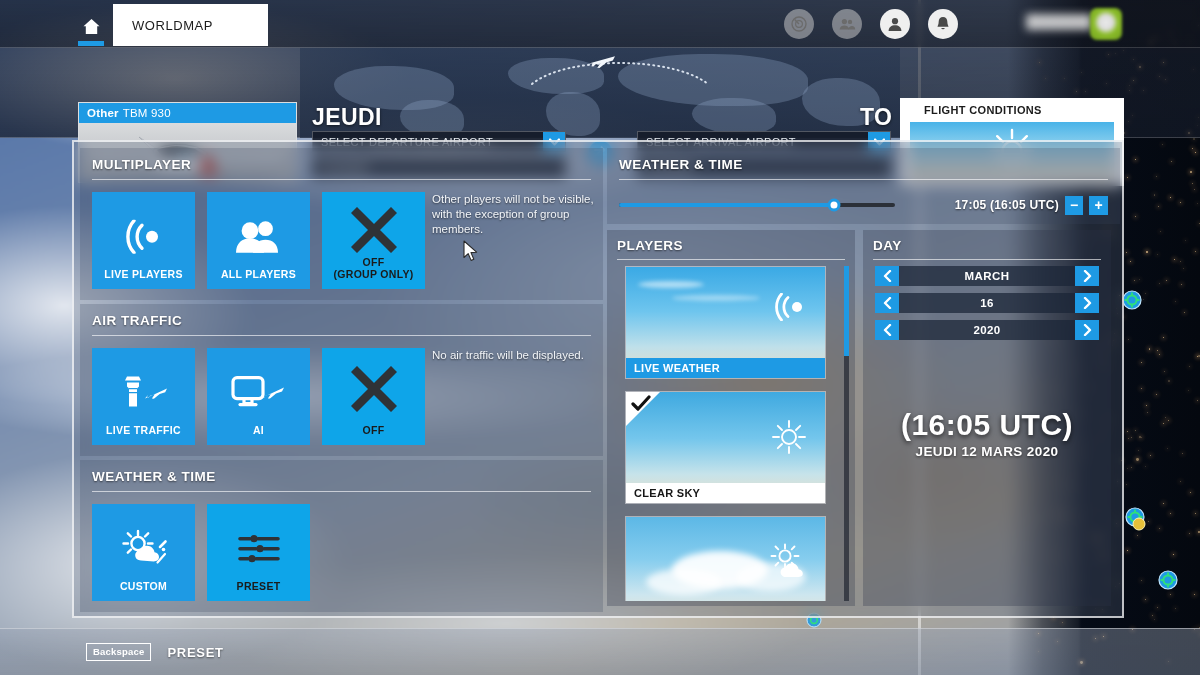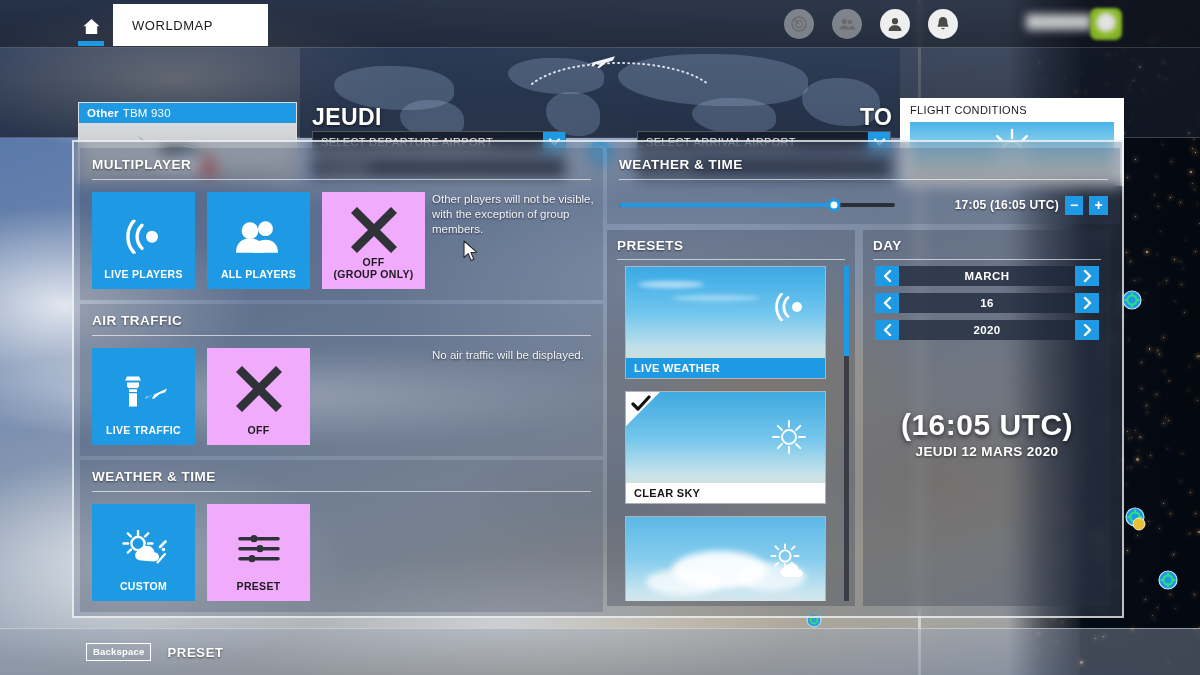--- a/index.html
+++ b/index.html
@@ -130,21 +130,21 @@
   .swap {
     position:absolute; left:588px; top:92px; width:25px; height:25px; border-radius:50%;
     background:#1e9ae4; display:flex; align-items:center; justify-content:center;
     border:1px solid rgba(255,255,255,.3);
   }
 
   .fc-panel {
     position:absolute; left:900px; top:50px; width:224px; height:88px;
     background:#fff; border:1px solid rgba(255,255,255,.5);
   }
-  .fc-title { padding:5px 0 3px 9px; font-size:11px; font-weight:400; color:#1b1b1b; letter-spacing:.35px; }
+  .fc-title { padding:5px 0 3px 9px; font-size:11px; font-weight:700; color:#1b1b1b; letter-spacing:.35px;margin-left:14px; }
   .fc-sky {
     position:absolute; left:9px; right:9px; top:23px; bottom:6px;
     background: linear-gradient(180deg,#49b3e8 0%,#8ed1ee 42%,#cfe7e8 74%,#ecdcc0 100%);
     display:flex; align-items:center; justify-content:center;
   }
 
   
   .menu {
     position:absolute; left:72px; top:140px; width:1052px; height:478px;
     background: rgba(86,100,122,.30);
@@ -161,21 +161,21 @@
   }
   .hr { height:1px; background:rgba(255,255,255,.62); margin:0 12px 12px 12px; }
 
   .tiles { position:relative; padding-left:12px; display:flex; gap:12px; }
   .tile {
     width:103px; height:97px; position:relative;
     display:flex; flex-direction:column; align-items:center; justify-content:flex-end;
     padding-bottom:9px; cursor:pointer;
   }
   .tile.on  { background:#1e9ae4; }
-  .tile.off { background:#f0abfc; }
+  .tile.off { background:#0ea5e9; }
   .tile .glyph { position:absolute; top:50%; left:50%; transform:translate(-50%,-56%); }
   .tile .tlabel { font-size:10.5px; font-weight:700; letter-spacing:.3px; text-align:center; line-height:12px; }
   .tile.on  .tlabel { color:#fff; }
   .tile.off .tlabel { color:#1b1b1b; }
   .hint {
     position:absolute; left:352px; top:0; width:165px;
     color:#f2f5f9; font-size:11.5px; line-height:15px; text-shadow:0 1px 2px rgba(0,0,0,.6);
   }
 
   
@@ -759,20 +759,31 @@
             <span class="glyph">
               <svg width="54" height="36" viewBox="0 0 54 36">
                 <path d="M10 8h12v4l-2 2v18h-8V14l-2-2z" fill="#fff"></path>
                 <path d="M10 2h12l2 4H8z" fill="#fff"></path>
                 <path d="M12 14h8M12 18h8" stroke="#1e9ae4" stroke-width="1.2"></path>
                 <path d="M28 24 50 14l-1.8 3.6-5.5 1.9-5.8 4.6-2-.2 2.7-3.9-4.4 1.1-1.7 1.8-1.6-.2 1.1-2.4z" fill="#fff"></path>
               </svg>
             </span>
             <span class="tlabel">LIVE TRAFFIC</span>
           </div>
+          <div class="tile on">
+            <span class="glyph">
+              <svg width="56" height="36" viewBox="0 0 56 36">
+                <rect x="2" y="3" width="30" height="21" rx="4" fill="none" stroke="#fff" stroke-width="3.2"></rect>
+                <path d="M13 24v5h8v-5" fill="none" stroke="#fff" stroke-width="3.2"></path>
+                <path d="M9 30h16" stroke="#fff" stroke-width="3.2" stroke-linecap="round"></path>
+                <path d="M29 24 53 13l-2 4-6 2-6 5-2.2-.2 3-4.2-4.8 1.2-1.8 2-1.8-.3 1.2-2.6z" fill="#fff"></path>
+              </svg>
+            </span>
+            <span class="tlabel">AI</span>
+          </div>
           <div class="tile off">
             <span class="glyph" style="transform:translate(-50%,-62%);">
               <svg width="46" height="46" viewBox="0 0 46 46">
                   <path d="M6 6 40 40M40 6 6 40" stroke="#2f3236" stroke-width="8.5" stroke-linecap="square"></path>
                 </svg>
             </span>
             <span class="tlabel">OFF</span>
           </div>
           <div class="hint">No air traffic will be displayed.</div>
         </div>
@@ -824,21 +835,21 @@
         <div class="track">
           <div class="fill"></div>
           <div class="knob"></div>
         </div>
         <span class="time-inline">17:05 (16:05 UTC)</span>
         <span class="pmbtn">−</span>
         <span class="pmbtn">+</span>
       </div>
 
       <div class="subpanel" style="left:0; width:248px;">
-        <div class="sub-title">PRESETS</div>
+        <div class="sub-title">PLAYERS</div>
         <div class="sub-hr"></div>
 
         <div class="presets-scroll">
 
           <div class="preset">
             <div class="sky" style="background:linear-gradient(180deg,#3aa9e5 0%,#6ec5ee 40%,#bfe0ea 72%,#e8dcc4 100%);">
               <div style="position:absolute;left:12px;top:14px;width:66px;height:7px;background:rgba(255,255,255,.55);border-radius:50%;filter:blur(2px);"></div>
               <div style="position:absolute;left:46px;top:28px;width:88px;height:6px;background:rgba(255,255,255,.4);border-radius:50%;filter:blur(2px);"></div>
             </div>
             <span class="picon">

